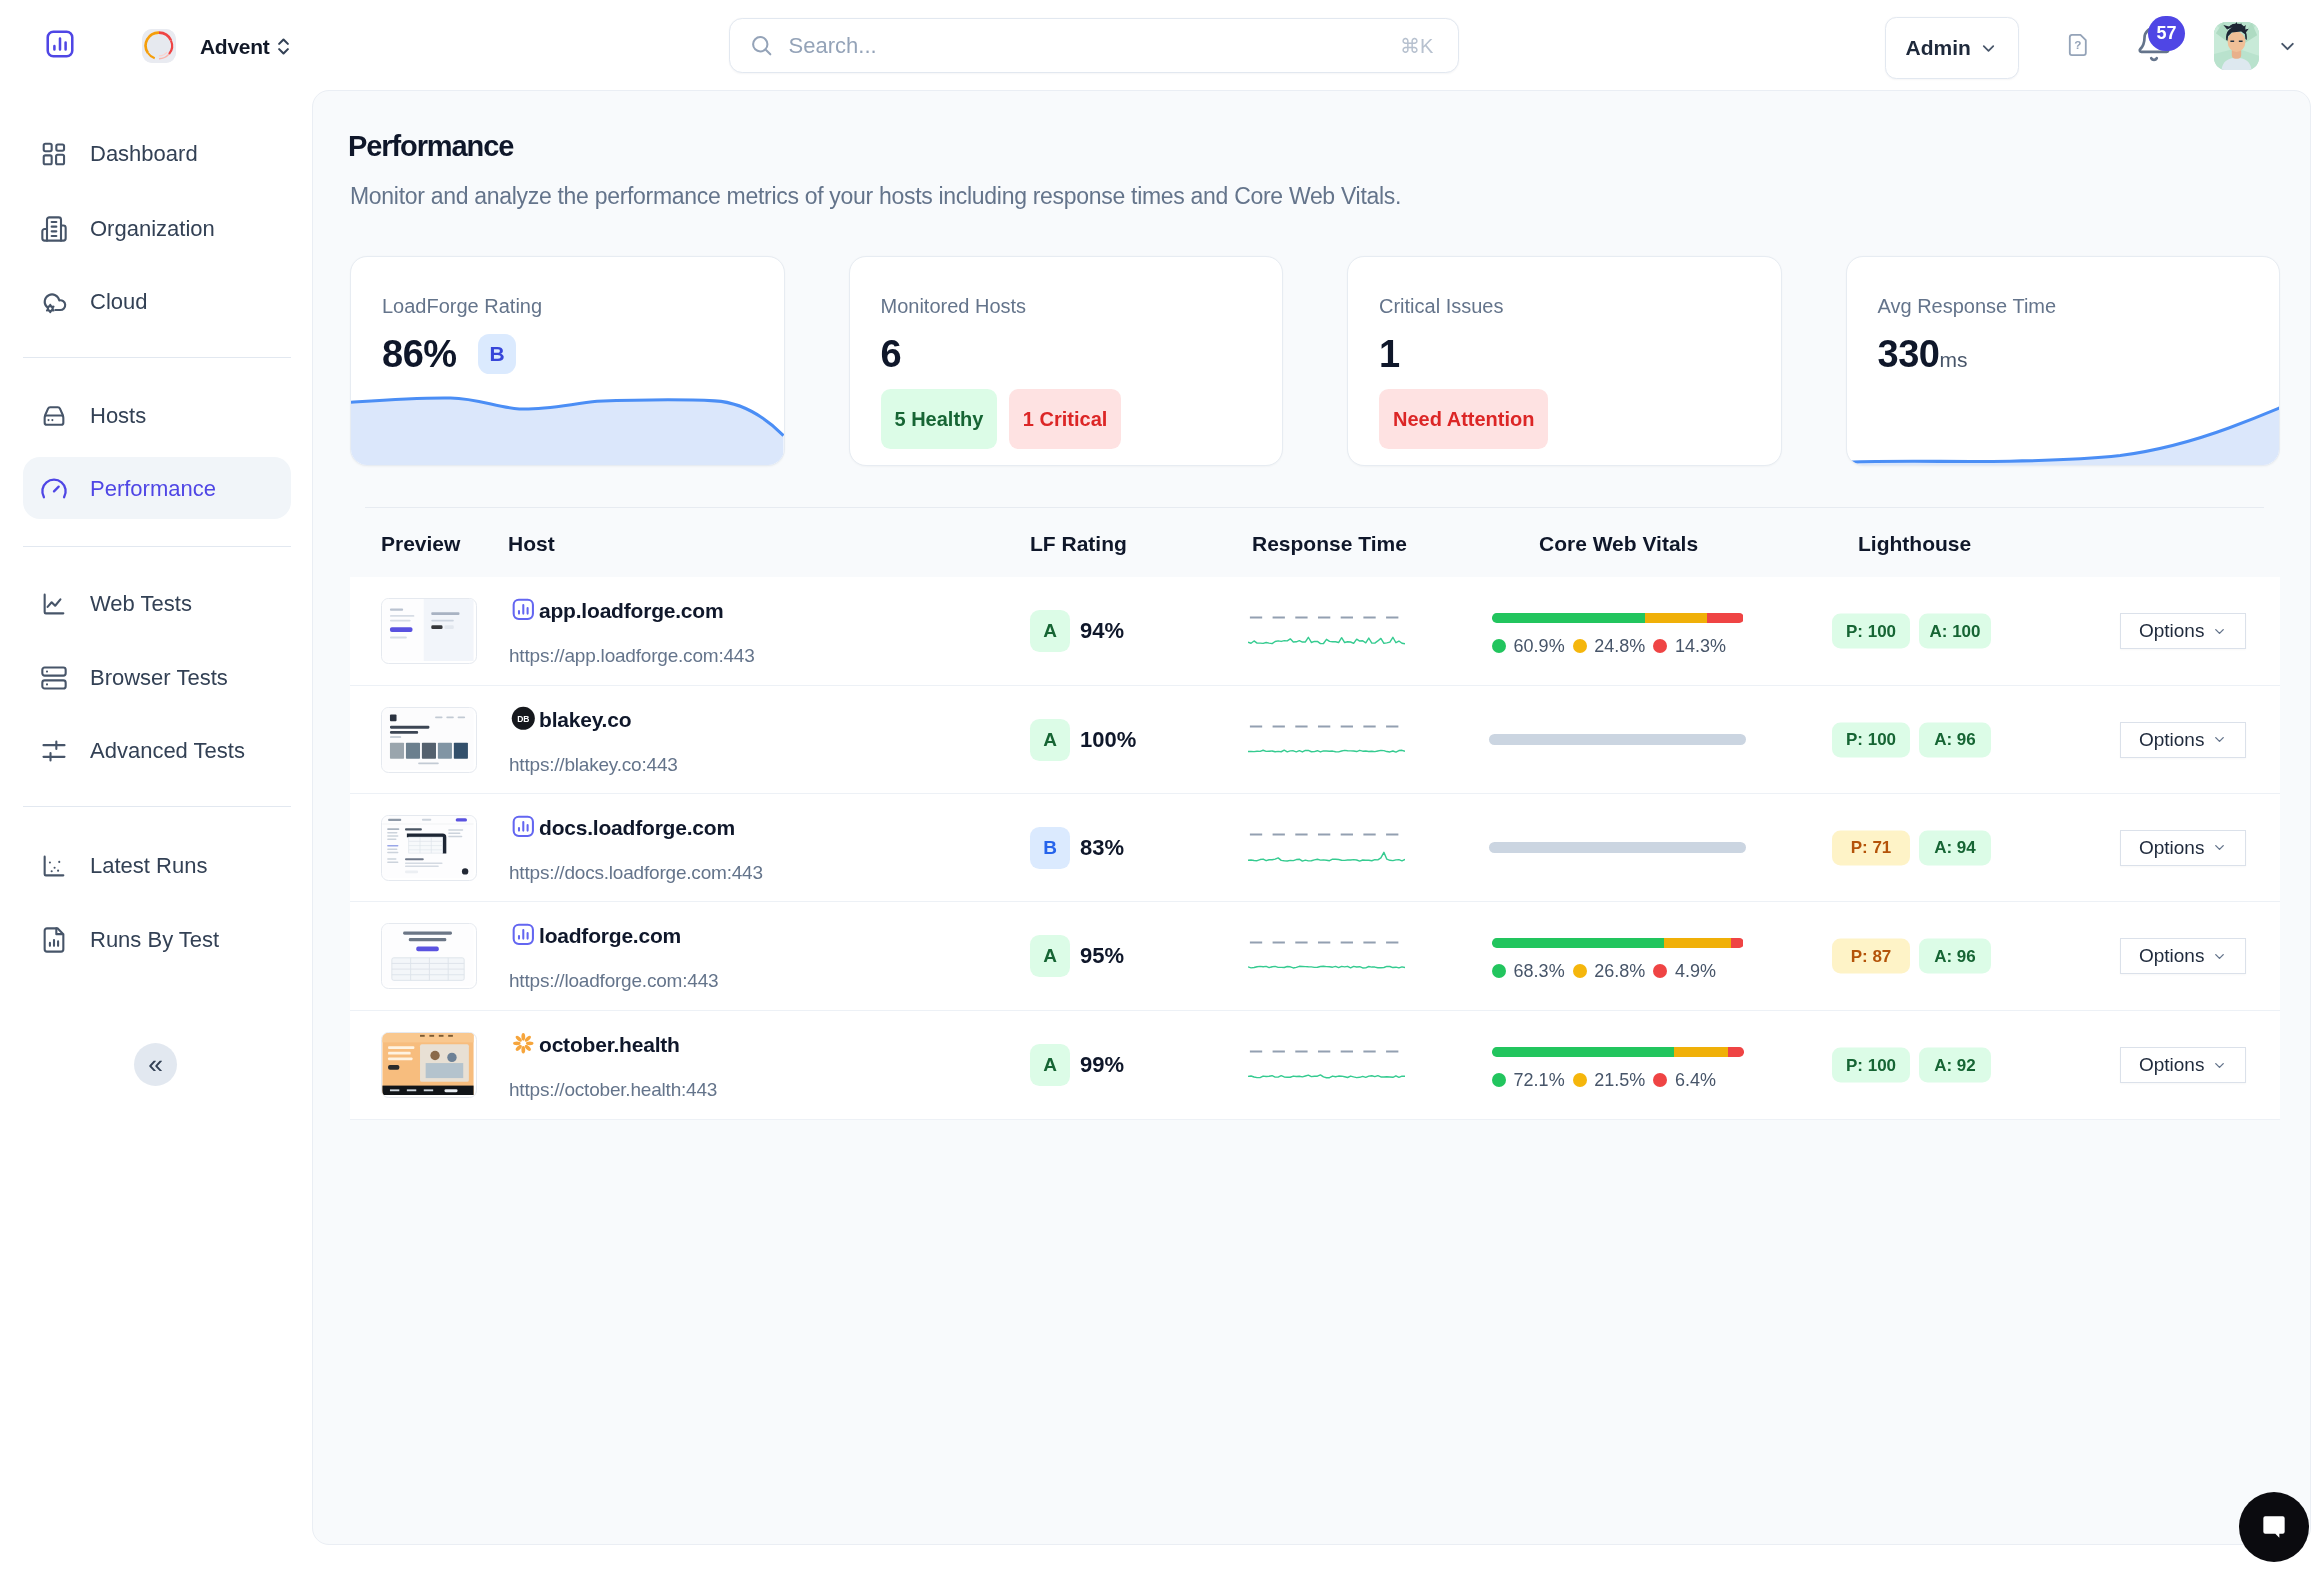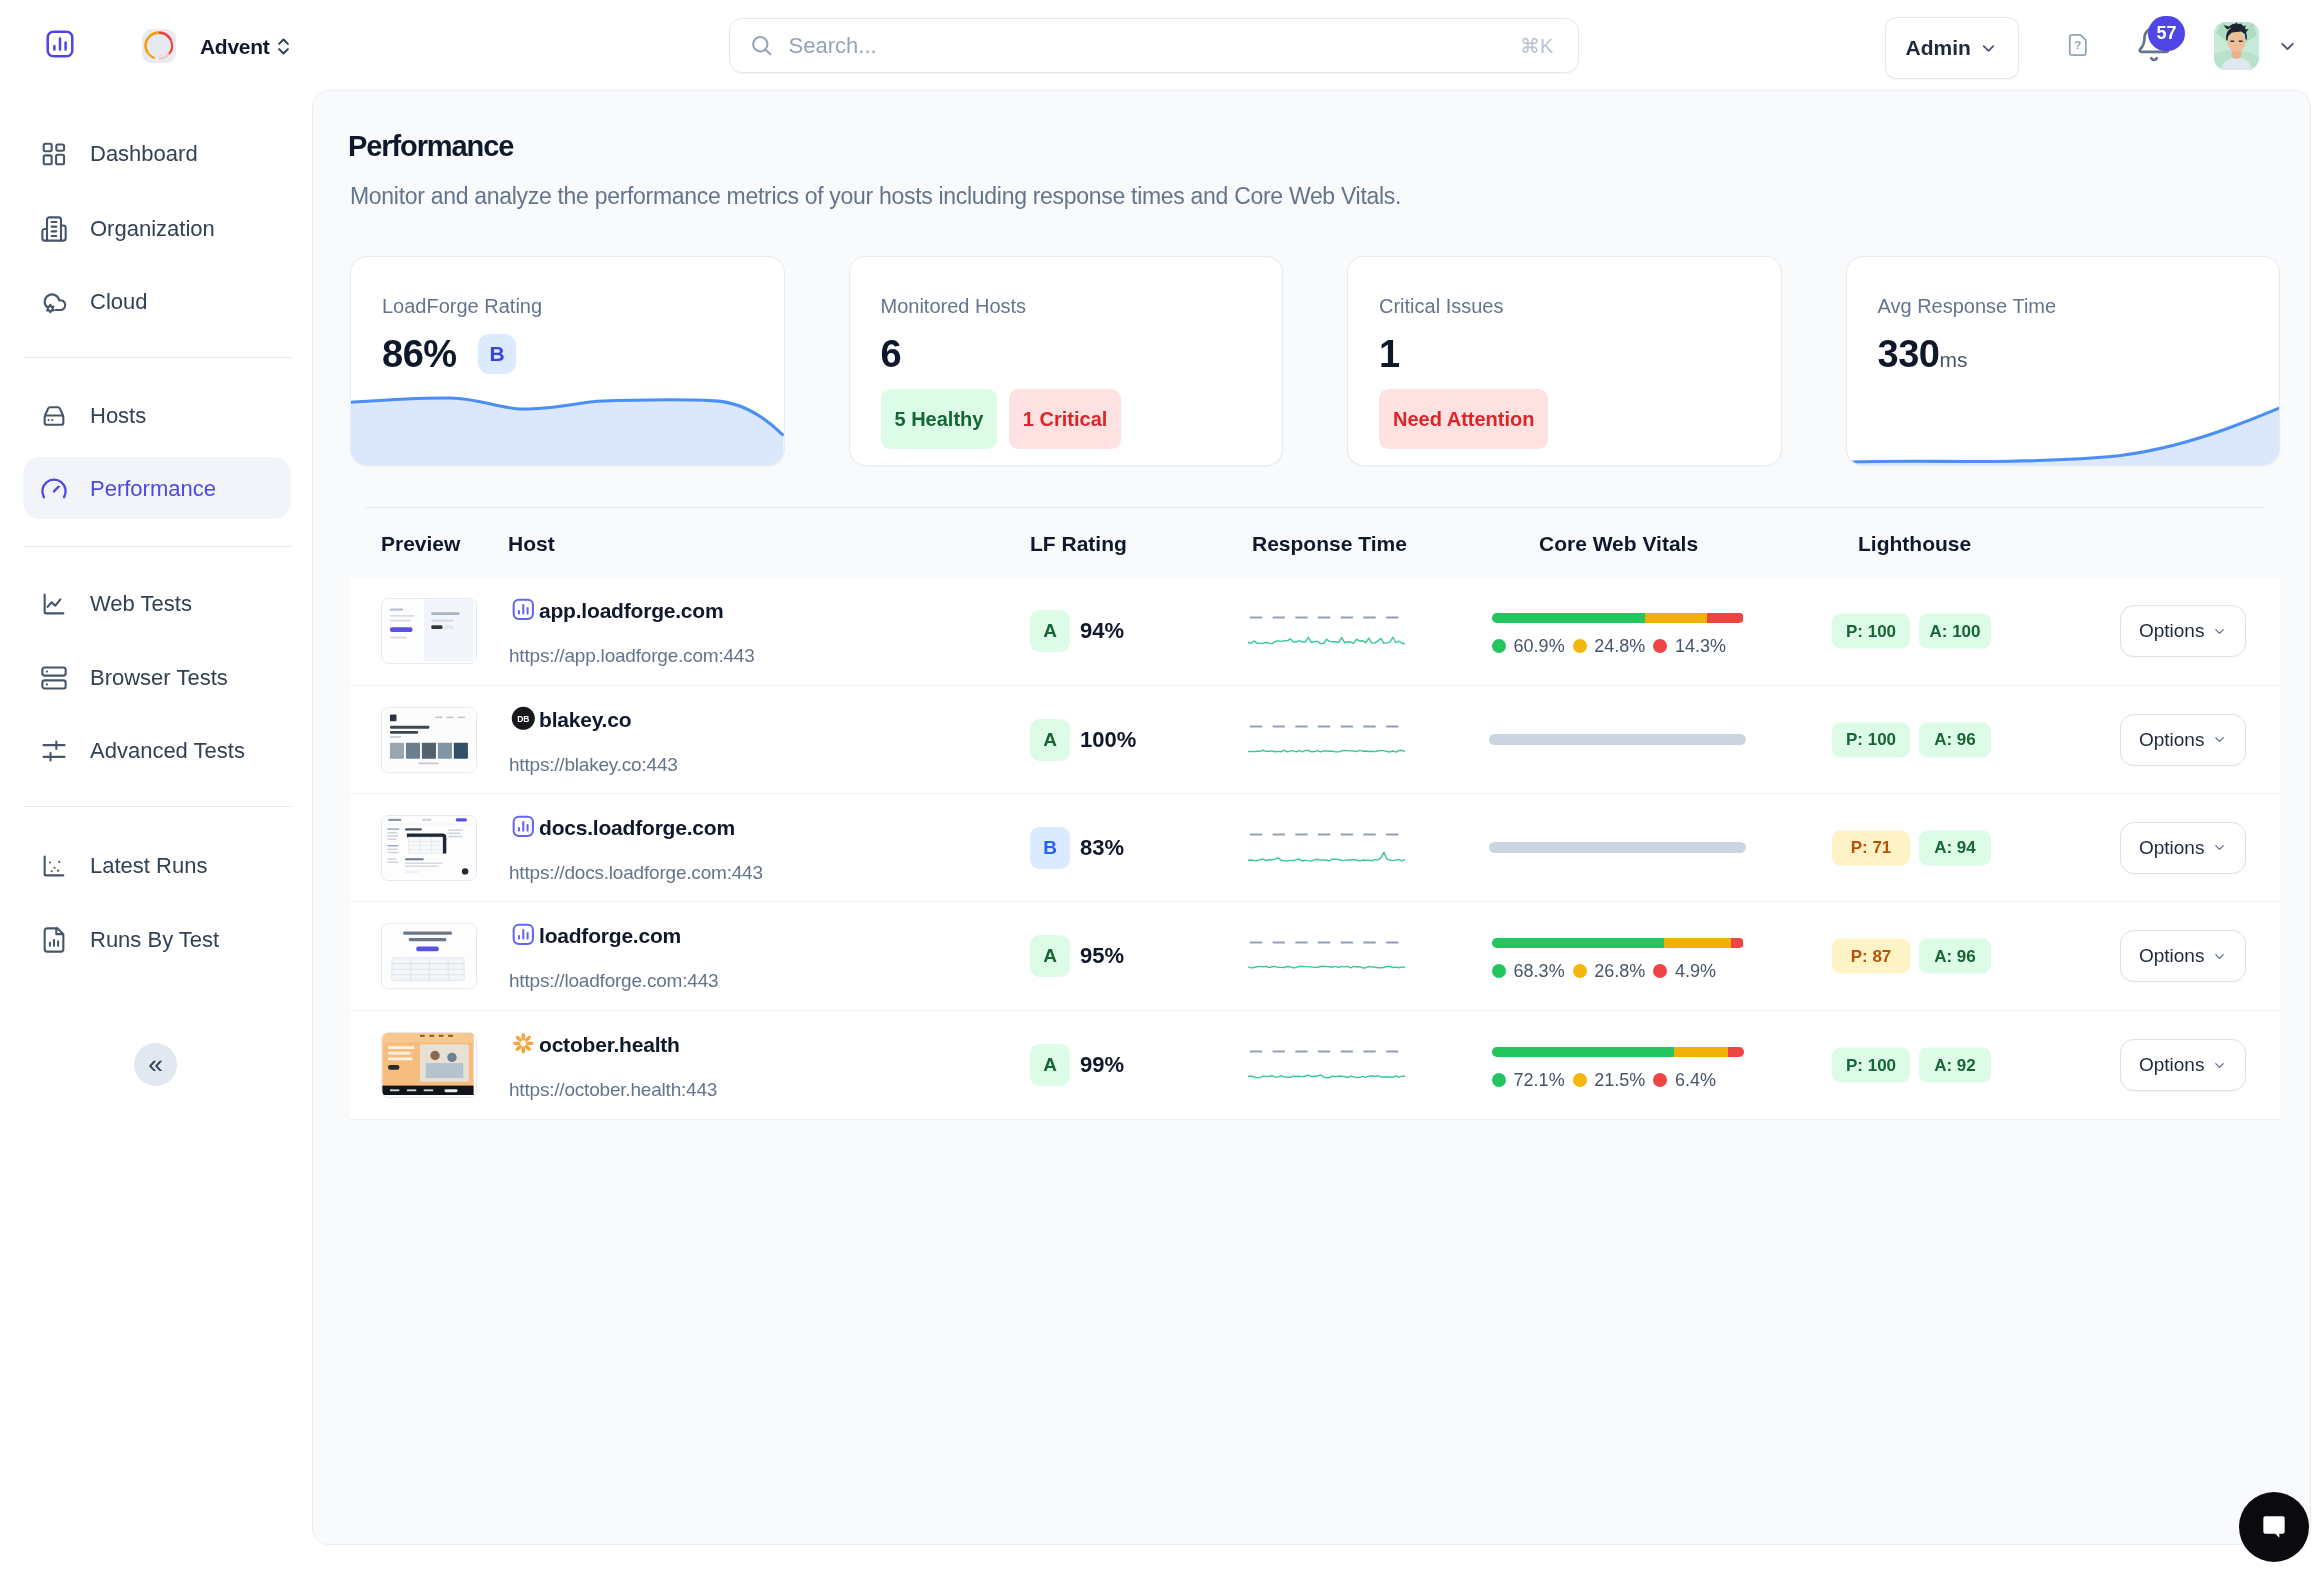--- a/index.html
+++ b/index.html
@@ -1,20 +1,20 @@
 <!DOCTYPE html>
 <html style="font-size:15px"><head>
 <meta charset="utf-8">
 <style>
 *{margin:0;padding:0;box-sizing:border-box}
 html,body{width:2320px;height:1573px;background:#fff;font-family:"Liberation Sans",sans-serif;overflow:hidden}
 #stage{position:relative;width:2320px;height:1573px;background:#fff}
 .abs{position:absolute}
 
-.search{position:absolute;left:729px;top:18px;width:850px;height:55px;border:0.9px solid #e2e8f0;border-radius:13.2px;background:#fff;box-shadow:0 0.9px 1.9px rgba(15,23,42,.04);display:flex;align-items:center;padding:0 24.6px 0 19px}
+.search{position:absolute;left:729px;top:18px;width:730px;height:55px;border:0.9px solid #e2e8f0;border-radius:13.2px;background:#fff;box-shadow:0 0.9px 1.9px rgba(15,23,42,.04);display:flex;align-items:center;padding:0 24.6px 0 19px}
 .search .ph{color:#94a3b8;font-size:22px;margin-left:15px;flex:1}
 .search .kbd{color:#b7c1cf;font-size:20px}
 .adminbtn{position:absolute;left:1885px;top:17px;width:134px;height:62px;border:0.9px solid #e2e8f0;border-radius:11.4px;background:#fff;display:flex;align-items:center;justify-content:center;gap:8.5px;font-size:21px;font-weight:700;color:#1e293b;box-shadow:0 0.9px 1.9px rgba(15,23,42,.04)}
 .badge57{position:absolute;left:2148px;top:16px;width:37px;height:35px;border-radius:18px;background:#4f46e5;color:#fff;font-size:18px;font-weight:700;display:flex;align-items:center;justify-content:center}
 .avatar{position:absolute;left:2214px;top:22px;width:45px;height:48px;border-radius:12.3px;background:#b6dfc9;overflow:hidden}
 .orgname{position:absolute;left:200px;top:35px;font-size:21px;font-weight:700;color:#111827;letter-spacing:-0.3px}
 .orgav{position:absolute;left:142px;top:29px;width:34px;height:34px;border-radius:10.4px;background:#e9ebf1;overflow:hidden}
 
 .nav{position:absolute;left:40px;height:34px;display:flex;align-items:center;gap:22px;color:#334155;font-size:22px;letter-spacing:0}
 .nav svg{flex:0 0 auto}
@@ -48,21 +48,21 @@
 .cwv{position:absolute;left:1142px;top:50%}
 .cwvbar{position:absolute;top:-18px;width:252px;height:9.5px;border-radius:4.7px;overflow:hidden;display:flex}
 .cwvbar i{display:block;height:9.5px}
 .cwvlabs{position:absolute;top:4.7px;width:397px;display:flex;gap:8px;font-size:18px;color:#475569}
 .cwvlabs b{font-weight:400;display:flex;align-items:center;gap:7.6px}
 .dot{width:14px;height:14px;border-radius:50%;display:inline-block}
 .graybar{position:absolute;left:1139px;top:50%;margin-top:-5.7px;width:257px;height:11.4px;border-radius:5.7px;background:#cbd5e1}
 .lhp{position:absolute;left:1482px;top:50%;transform:translateY(-50%);width:78px;height:35px;border-radius:8.5px;font-size:17px;font-weight:700;display:flex;align-items:center;justify-content:center}
 .lha{position:absolute;left:1569px;top:50%;transform:translateY(-50%);width:72px;height:35px;border-radius:8.5px;font-size:17px;font-weight:700;display:flex;align-items:center;justify-content:center}
 .amber{background:#fef3c7;color:#b45309}
-.optbtn{position:absolute;left:1770px;top:50%;transform:translateY(-50%);width:126px;height:52px;border:0.9px solid #dbe1ea;border-radius:14px;background:#fff;display:flex;align-items:center;justify-content:center;gap:7.6px;font-size:19px;color:#1e293b;box-shadow:0 0.9px 1.9px rgba(15,23,42,.03)}
+.optbtn{position:absolute;left:1770px;top:50%;transform:translateY(-50%);width:126px;height:36px;border:0.9px solid #dbe1ea;border-radius:0;background:#fff;display:flex;align-items:center;justify-content:center;gap:7.6px;font-size:19px;color:#1e293b;box-shadow:0 0.9px 1.9px rgba(15,23,42,.03)}
 .chat{position:absolute;left:2239px;top:1492px;width:70px;height:70px;border-radius:50%;background:#0b0b0f;display:flex;align-items:center;justify-content:center}
 </style>
 </head>
 <body>
 <div id="stage">
 <div class="panel"></div>
 <svg class="abs" style="left:44px;top:28px" width="32" height="32" viewBox="0 0 24 24" fill="none">
       <rect x="2.8" y="2.8" width="18.4" height="18.4" rx="4.2" stroke="#4f46e5" stroke-width="1.9"></rect>
       <path d="M7.8 16.2v-2.6M12 16.2V7.8M16.2 16.2v-5.4" stroke="#4f46e5" stroke-width="1.9" stroke-linecap="round" stroke-linejoin="round"></path>
     </svg>

